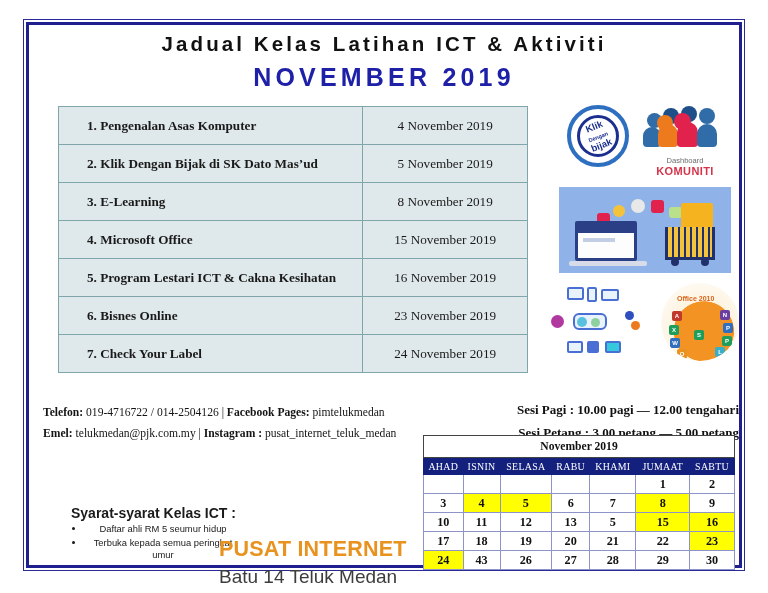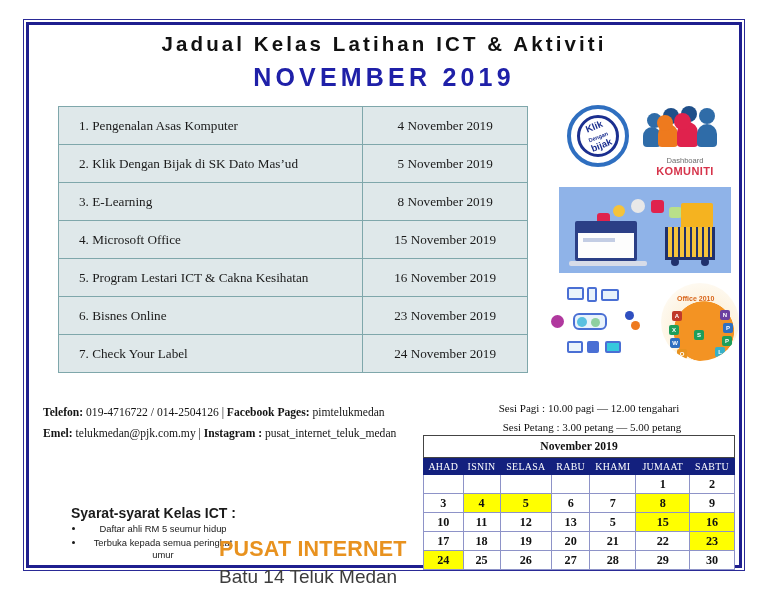--- a/index.html
+++ b/index.html
@@ -32,21 +32,21 @@
   .sched {
     position: absolute; left: 29px; top: 81px;
     width: 470px; border-collapse: collapse;
     font-family: "Liberation Serif", serif;
   }
   .sched td {
     background: #dfe8ea;
     border: 1px solid #7fa7ab;
     height: 38px; font-size: 13.2px; color: #1a1a1a;
   }
-  .sched td.nm { padding-left: 20px; width: 305px; }
+  .sched td.nm { padding-left: 28px; width: 305px; font-weight: bold; }
   .sched td.dt { text-align: center; width: 165px; }
   
   .gfx { position: absolute; left: 520px; top: 80px; width: 190px; }
   .logo-row { display: flex; align-items: flex-start; gap: 14px; padding-left: 18px; }
   .klik {
     width: 62px; height: 62px; border-radius: 50%;
     background: #ffffff; border: 4px solid #2f6fc0;
     display: flex; align-items: center; justify-content: center; position: relative;
   }
   .klik::before {
@@ -110,22 +110,22 @@
   .contact {
     position: absolute; left: 14px; top: 377px; width: 392px;
     text-align: left; font-family: "Liberation Serif", serif;
     font-size: 11.6px; color: #141414; line-height: 1.85;
   }
   .contact b { font-weight: bold; }
 
   
   .sessions {
     position: absolute; left: 410px; top: 374px; width: 300px;
-    font-family: "Liberation Serif", serif; font-size: 11px;
-    font-weight: normal; color: #111111; line-height: 1.75; text-align: center;
+    font-family: "Liberation Serif", serif; font-size: 13px;
+    font-weight: bold; color: #111111; line-height: 1.75; text-align: right;
   }
   .sessions div:last-child { padding-left: 6px; }
 
   
   .cal {
     position: absolute; left: 394px; top: 410px; width: 312px;
     border-collapse: collapse; font-family: "Liberation Serif", serif;
     background: #ffffff;
   }
   .cal td, .cal th { border: 1px solid #8e93c8; text-align: center; }
@@ -336,21 +336,21 @@
           <td>17</td>
           <td>18</td>
           <td>19</td>
           <td>20</td>
           <td>21</td>
           <td>22</td>
           <td class="hl">23</td>
         </tr>
         <tr>
           <td class="hl">24</td>
-          <td>25</td>
+          <td>43</td>
           <td>26</td>
           <td>27</td>
           <td>28</td>
           <td>29</td>
           <td>30</td>
         </tr>
       </tbody>
   </table>
 
   <div class="syarat">

